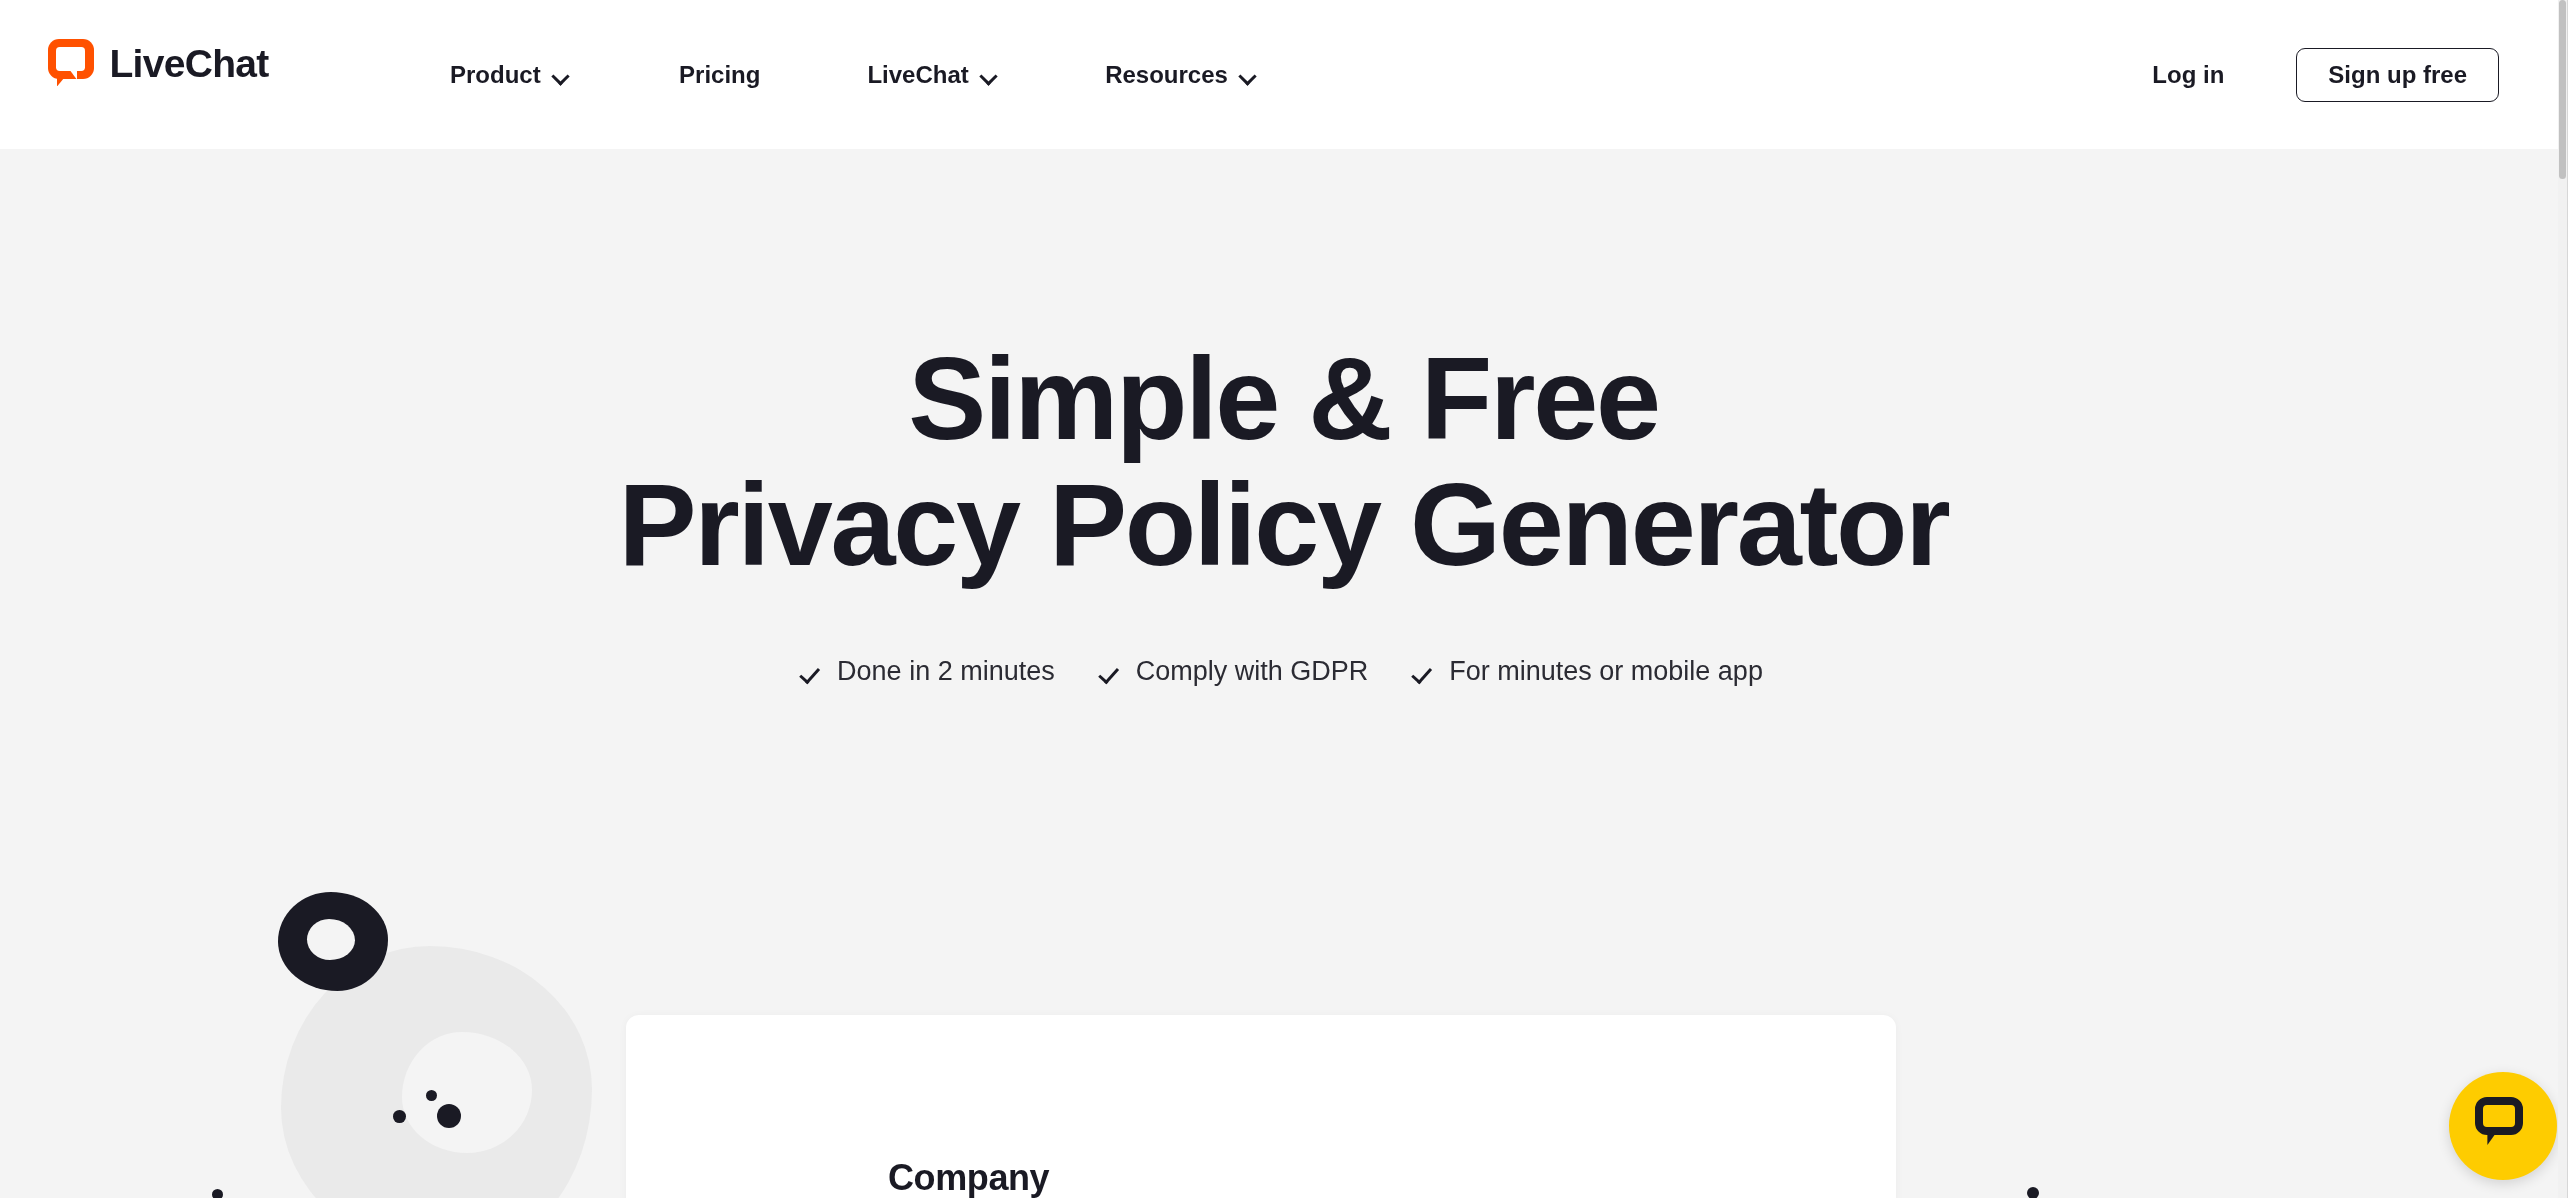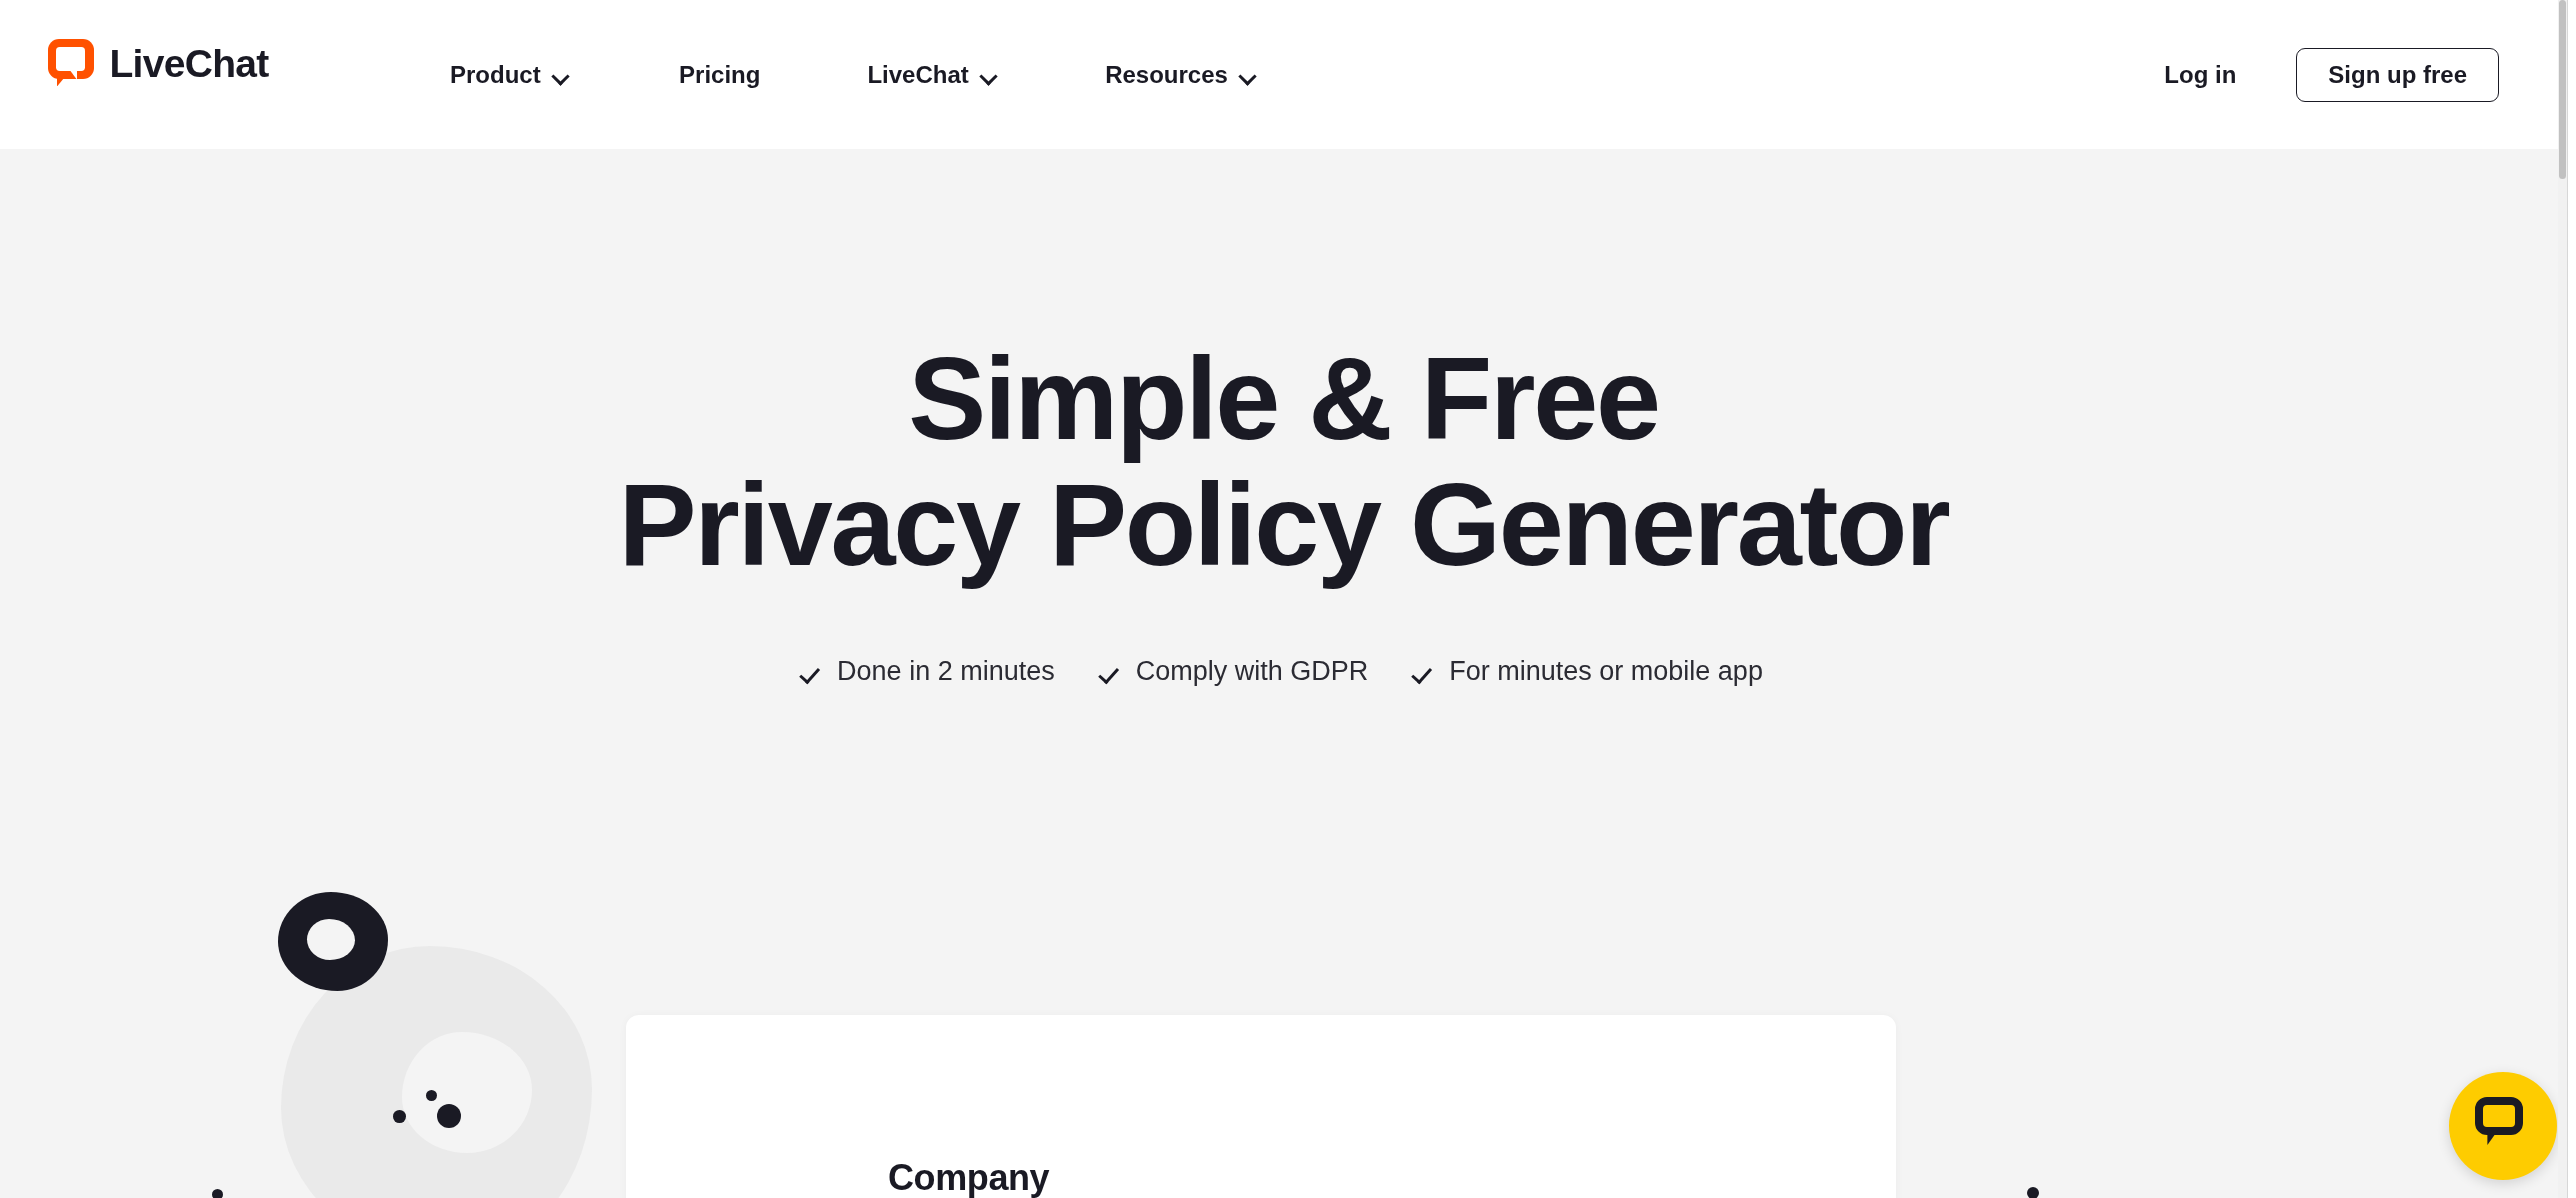--- a/index.html
+++ b/index.html
@@ -57,21 +57,21 @@
   .chev { display:inline-block; width:17.4px; height:10px; position:relative; }
   .chev::before {
     content:""; position:absolute; left:0.9px; top:0;
     width:10px; height:10px;
     border-right:3.2px solid #1a1a24; border-bottom:3.2px solid #1a1a24;
     transform:rotate(45deg);
   }
 
   .header-right {
     position:absolute; right:68px; top:0; height:149px;
-    display:flex; align-items:center; gap:0;
+    display:flex; align-items:center; gap:12px;
   }
   .login-link {
     font-size:24px; font-weight:700; color:#1a1a24; cursor:pointer;
     margin-right:60px;
   }
   .signup-btn {
     border:1.8px solid #1a1a24; border-radius:9px;
     padding:0 31px; height:54px;
     display:flex; align-items:center; justify-content:center;
     font-size:24px; font-weight:700; color:#1a1a24;

